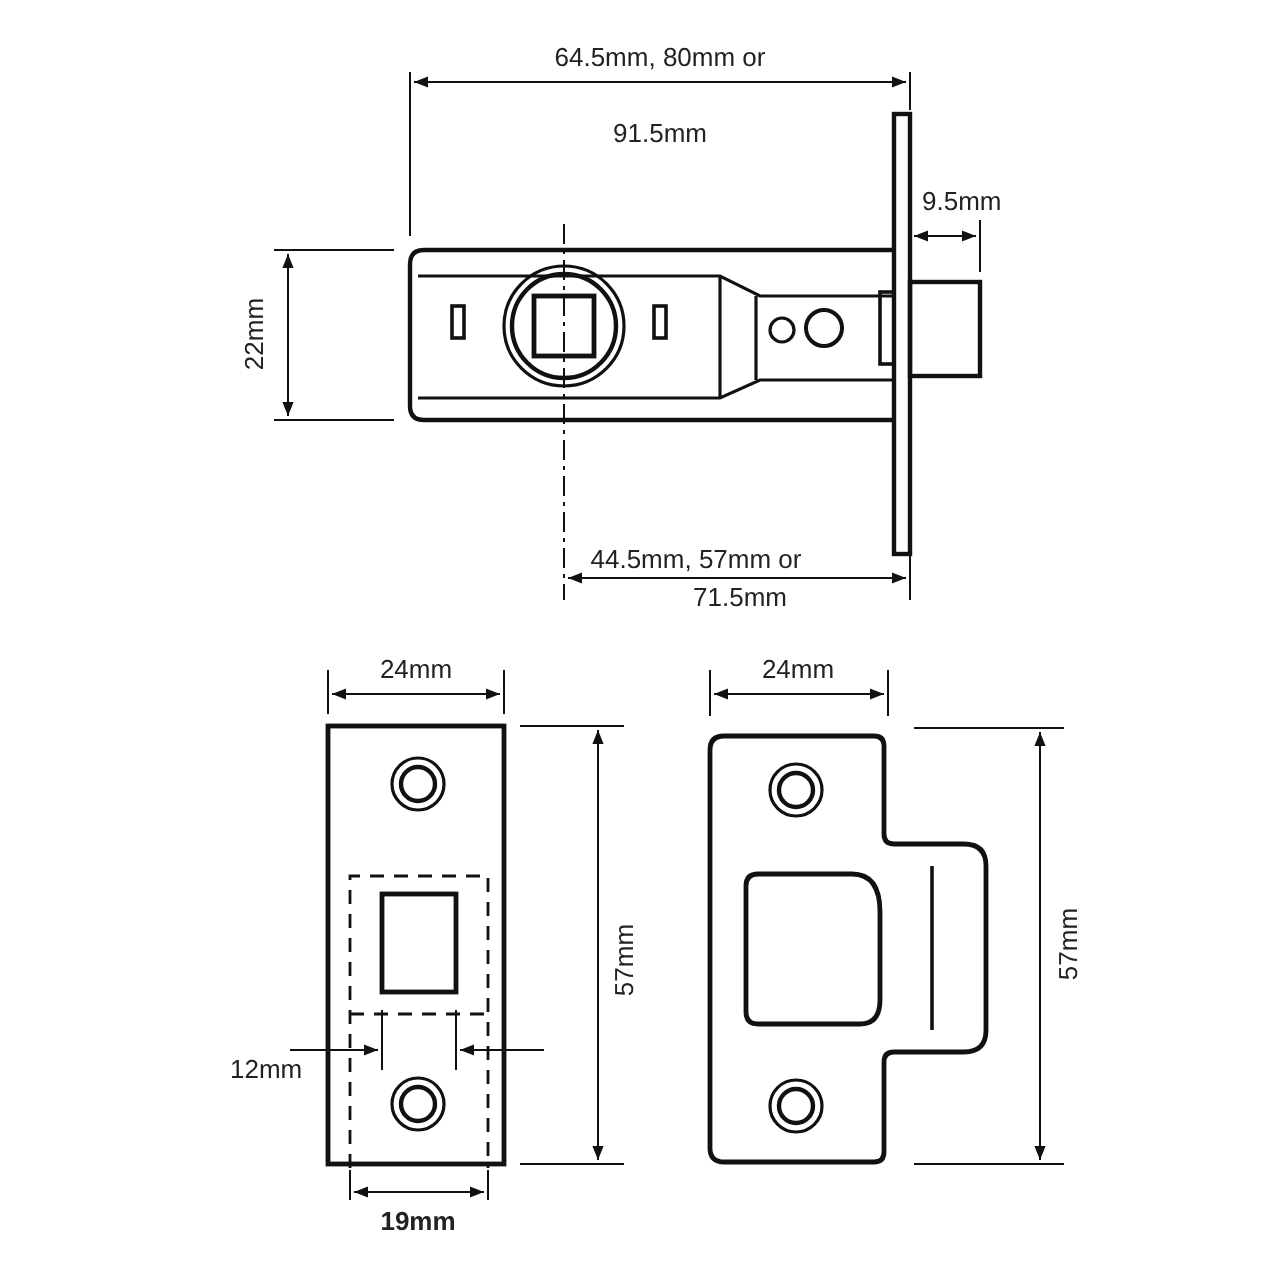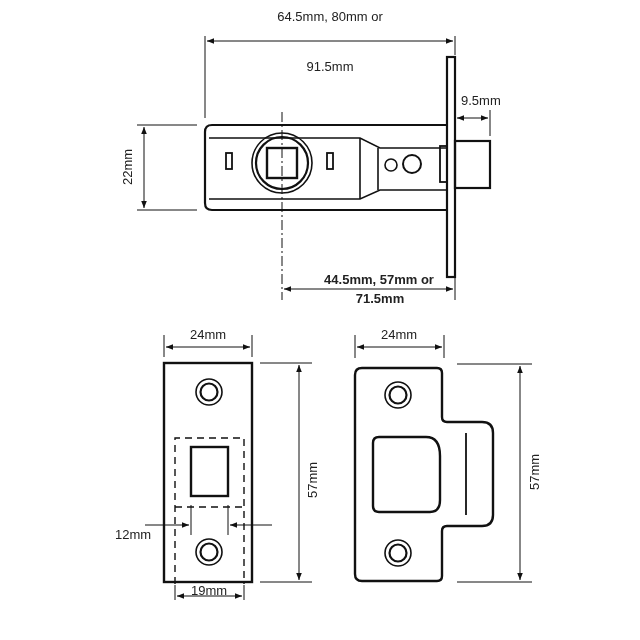--- a/index.html
+++ b/index.html
@@ -122,26 +122,26 @@
     <line x1="357" y1="347" x2="442" y2="347" marker-start="url(#ah)" marker-end="url(#ah)"></line>
   </g>
 
   <g stroke="#111" stroke-width="1">
     <line x1="457" y1="364" x2="532" y2="364"></line>
     <line x1="457" y1="582" x2="532" y2="582"></line>
     <line x1="520" y1="366" x2="520" y2="580" marker-start="url(#ah)" marker-end="url(#ah)"></line>
   </g>
 </svg>
 
-<div class="lbl c" style="left:330px; top:10px;text-align:center;">64.5mm, 80mm or</div>
+<div class="lbl c" style="left:330px; top:22px;text-align:center;">64.5mm, 80mm or</div>
 <div class="lbl c" style="left:330px; top:60px;">91.5mm</div>
 <div class="lbl" style="left:461px; top:94px;text-align:center;">9.5mm</div>
 <div class="vlbl" style="left:127px; top:167px;">22mm</div>
-<div class="lbl c" style="left:379px; top:273px;font-weight:bold;">44.5mm, 57mm or</div>
-<div class="lbl c" style="left:380px; top:292px;font-weight:bold;">71.5mm</div>
+<div class="lbl c" style="left:348px; top:273px;">44.5mm, 57mm or</div>
+<div class="lbl c" style="left:370px; top:292px;">71.5mm</div>
 
 <div class="lbl c" style="left:208px; top:328px;">24mm</div>
 <div class="vlbl" style="left:312px; top:480px;">57mm</div>
 <div class="lbl" style="left:115px; top:528px;text-align:center;">12mm</div>
-<div class="lbl c" style="left:209px; top:584px;">19mm</div>
+<div class="lbl c" style="left:209px; top:604px;font-weight:bold;">19mm</div>
 
 <div class="lbl c" style="left:399px; top:328px;">24mm</div>
 <div class="vlbl" style="left:534px; top:472px;">57mm</div>
 
 </body></html>

